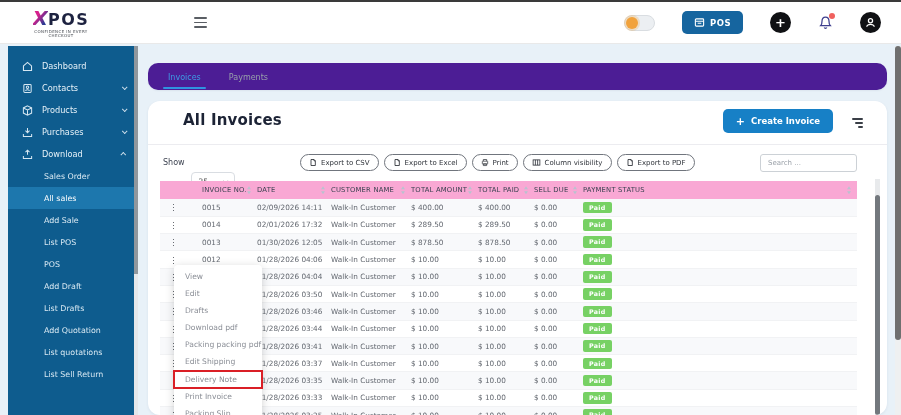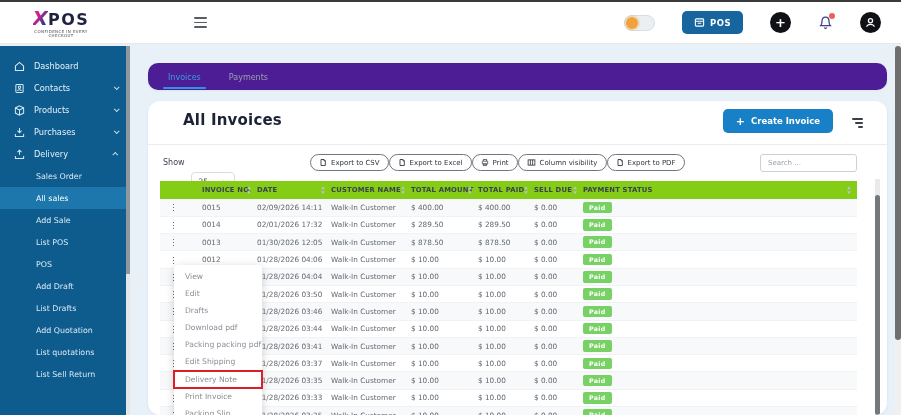--- a/index.html
+++ b/index.html
@@ -29,21 +29,21 @@
     font-size:8.5px; font-weight:600; display:flex; align-items:center; gap:5px; cursor:pointer;
     font-family:inherit; letter-spacing:.5px; }
   .round-btn { width:21px; height:21px; border-radius:50%; background:#101114; color:#fff;
     display:flex; align-items:center; justify-content:center; font-size:13px; font-weight:600;
     border:none; cursor:pointer; font-family:inherit; }
   .bell-wrap { position:relative; cursor:pointer; display:flex; }
   .bell-dot { position:absolute; top:-2px; right:-2px; width:6px; height:6px; border-radius:50%; background:#f0615e; }
   .avatar { width:21px; height:21px; border-radius:50%; background:#101114;
     display:flex; align-items:center; justify-content:center; cursor:pointer; }
   
-  .sidebar { position:absolute; left:0; top:44px; bottom:0; width:130px; background:#0e5c8e; overflow:hidden; z-index:10; }
+  .sidebar { position:absolute; left:8px; top:44px; bottom:0; width:130px; background:#0e5c8e; overflow:hidden; z-index:10; }
   .side-track { position:absolute; right:0; top:0; bottom:0; width:4px; background:#e4e7ea; }
   .side-thumb { position:absolute; right:0; top:0; width:4px; height:228px; background:#90979d; }
   .nav { padding-top:9px; }
   .nav-item { height:22px; display:flex; align-items:center; gap:9px; padding:0 12px 0 14px;
     font-size:8.2px; color:#e6f1f8; cursor:pointer; }
   .nav-item svg { flex:0 0 auto; }
   .chev { margin-left:auto; width:4px; height:4px; border-right:1.2px solid #cfe0ec; border-bottom:1.2px solid #cfe0ec; }
   .chev.down { transform:rotate(45deg) translateY(-1px); }
   .chev.up { transform:rotate(-135deg) translateY(-1px); }
   .sub-item { height:22px; display:flex; align-items:center; padding-left:36px;
@@ -69,29 +69,29 @@
     align-items:flex-end; gap:2.5px; cursor:pointer; padding:3px; }
   .filter-icon span { display:block; height:1.5px; background:#3a3f47; border-radius:1px; }
   .filter-icon span:nth-child(1){ width:11px; } .filter-icon span:nth-child(2){ width:8px; } .filter-icon span:nth-child(3){ width:5px; }
   .divider { border-top:1px solid #ececf0; margin:7px -16px 0 -12px; }
   
   .toolbar { display:flex; align-items:center; margin-top:7px; height:21px; }
   .show-group { display:flex; align-items:center; gap:6px; font-size:8px; color:#3c4250; margin-left:3px; }
   .show-select { border:1px solid #d9dde2; border-radius:4px; height:19px; width:44px; display:flex;
     align-items:center; justify-content:space-between; padding:0 7px; font-size:7.5px; color:#555; cursor:pointer; background:#fff;margin-top:38px; }
   .show-chev { width:4px; height:4px; border-right:1.2px solid #777; border-bottom:1.2px solid #777; transform:rotate(45deg) translateY(-1px); }
-  .export-group { flex:1; display:flex; justify-content:center; }
+  .export-group { flex:1; display:flex; justify-content:center; gap:5px; }
   .export-btn { border:1px solid #70757d; border-radius:9px; height:17px; display:flex; align-items:center;
     gap:4px; padding:0 8px; font-size:7px; color:#2f333a; background:#fff; cursor:pointer; font-family:inherit; white-space:nowrap; }
   .search-input { width:97px; height:18px; border:1px solid #ccd1d6; border-radius:3px; font-size:7px;
     padding:0 7px; color:#666; margin-right:14px; font-family:inherit; outline:none; }
   .search-input::placeholder { color:#9aa0a8; }
   
   .invoice-table { width:calc(100% - 14px); border-collapse:collapse; table-layout:fixed; margin-top:8px; }
-  thead th { background:#84cc16; font-size:6.8px; color:#3a4150; font-weight:700; text-align:left;
+  thead th { background:#f9a8d4; font-size:6.8px; color:#3a4150; font-weight:400; text-align:left;
     padding:5px 14px 5px 0; position:relative; letter-spacing:.2px; white-space:nowrap; cursor:pointer; }
   th.kebab-col { padding:0; }
   .sort-icon { position:absolute; right:6px; top:50%; transform:translateY(-50%); display:flex;
     flex-direction:column; gap:1.5px; }
   .sort-icon i { display:block; width:0; height:0; border-left:2.5px solid transparent; border-right:2.5px solid transparent; }
   .sort-icon .up { border-bottom:3px solid #b9c2cf; }
   .sort-icon .dn { border-top:3px solid #b9c2cf; }
   tbody td { font-size:7.3px; color:#62676f; height:17.3px; padding:0 4px 0 0;
     border-bottom:1px solid #f1f2f4; white-space:nowrap; overflow:hidden; }
   tbody tr:nth-child(odd) { background:#f8f9fb; }
@@ -187,21 +187,21 @@
           <path d="M1.5 7.6 V10.4 H10.5 V7.6"></path>
         </svg>
       <span>Purchases</span>
       <i class="chev down"></i>
     </div>
     <div class="nav-item">
       <svg width="11" height="11" viewBox="0 0 12 12" fill="none" stroke="#d6e7f2" stroke-width="1.1">
           <path d="M6 6.4 V1.4 M3.8 3.4 L6 1.2 L8.2 3.4"></path>
           <path d="M1.5 7.6 V10.4 H10.5 V7.6"></path>
         </svg>
-      <span>Delivery</span>
+      <span>Download</span>
       <i class="chev up"></i>
     </div>
     <div>
 
         <div class="sub-item">
           <span>Sales Order</span>
         </div>
 
         <div class="sub-item active">
           <span>All sales</span>

